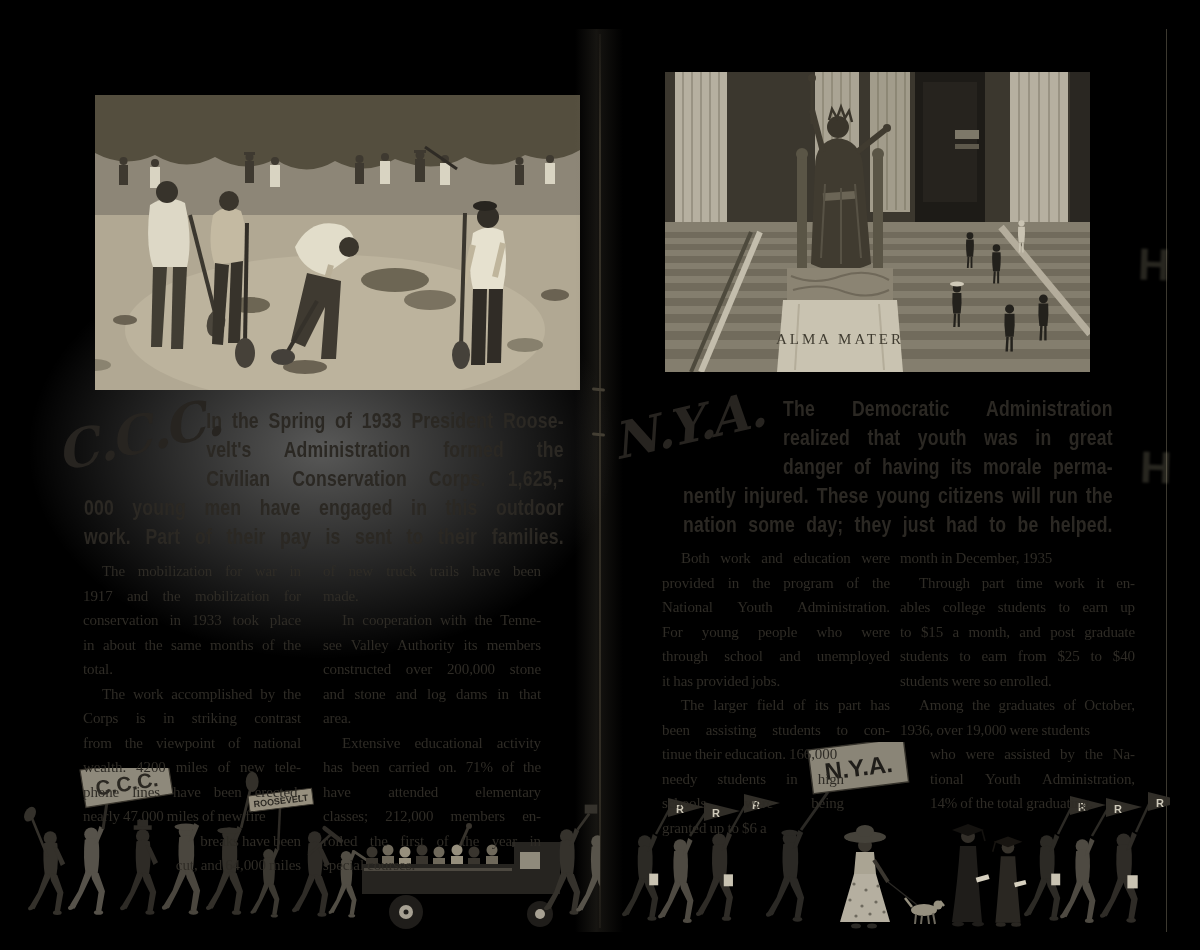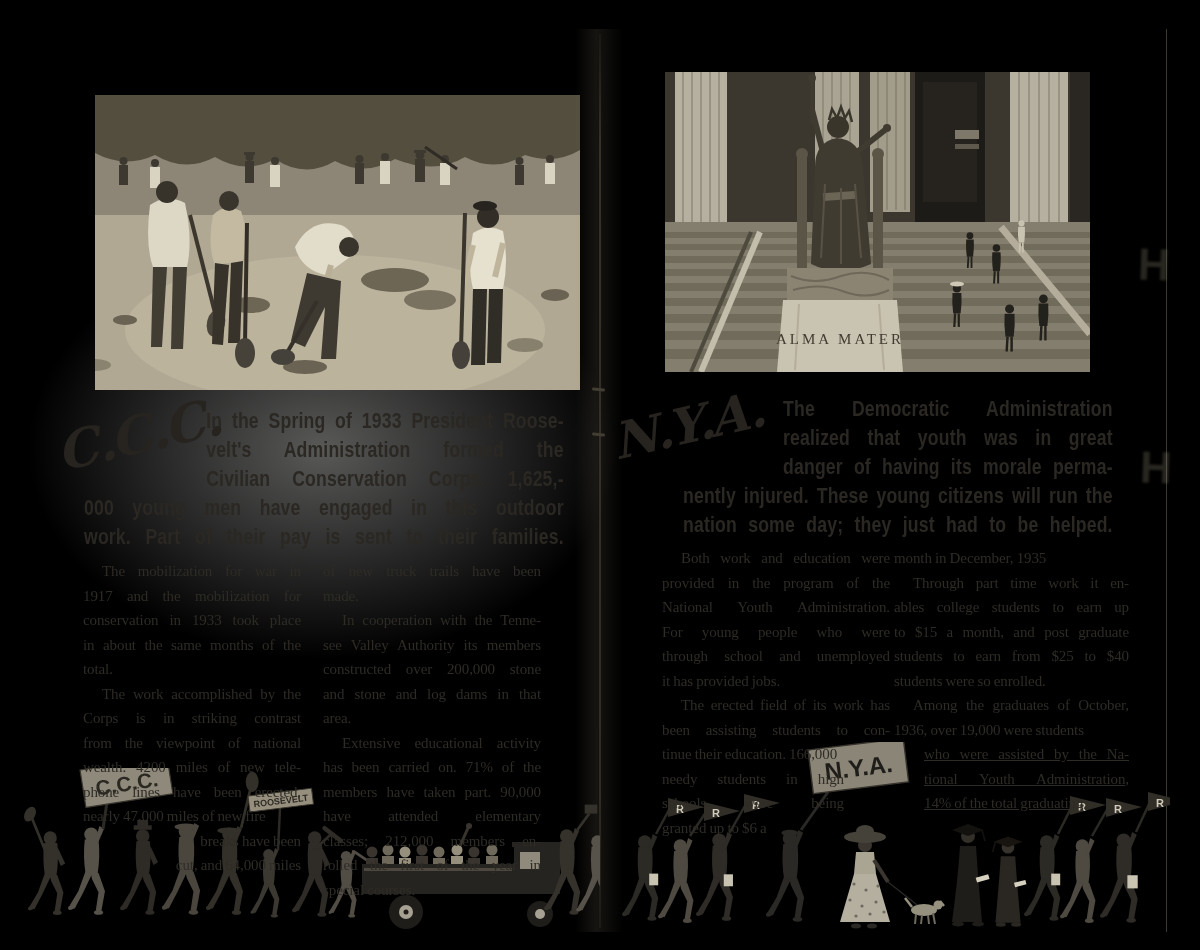--- a/index.html
+++ b/index.html
@@ -27,29 +27,29 @@
   .headline .inner{transform:scaleX(.82);transform-origin:left top;}
   .headline.hl-left{left:62px;top:378px;} .headline.hl-left .inner{width:585px;}
   .headline.hl-left .h-ind{margin-left:149px;}
   .headline.hl-right{left:661px;top:366px;} .headline.hl-right .inner{width:524px;}
   .headline.hl-right .h-ind{margin-left:122px;}
   .headline .tline{text-align:justify;text-align-last:justify;}
   .cols{position:absolute;display:flex;z-index:3;font-size:15px;line-height:24.5px;
         word-spacing:-.5px;letter-spacing:-.1px;}
   .cols.cols-left{left:61px;top:530px;width:458px;gap:22px;}
   .cols.cols-left .col{width:222px;}
-  .cols.cols-right{left:640px;top:517px;width:478px;gap:4px;}
+  .cols.cols-right{left:640px;top:517px;width:478px;gap:10px;}
   .cols.cols-right .col.c1{width:228px;} .cols.cols-right .col.c2{width:235px;}
   .para{margin:0;}
   .para .tline{text-align:justify;text-align-last:justify;}
   .para .tline:last-child{text-align-last:left;}
   .para.indent .tline:first-child{text-indent:19px;}
   .para.tail-right .tline,.para.tail-right .tline:last-child{text-align-last:right;}
   .para.tail-narrow{width:182px;}
-  .para.tail-indent{margin-left:30px;text-decoration:underline;}
+  .para.tail-indent{margin-left:30px;}
   .band{position:absolute;z-index:2;}
   .ghost{position:absolute;font-family:"Liberation Sans",sans-serif;font-weight:bold;font-size:44px;
          color:#9d977e;opacity:.25;filter:blur(1px);transform:rotate(2deg);z-index:1;}
   svg text{font-family:"Liberation Sans",sans-serif;}
 </style>
 </head>
 <body>
 
 <svg width="0" height="0" style="position:absolute" aria-hidden="true">
   <defs>
@@ -229,21 +229,20 @@
         <div class="para indent">
             <div class="tline">In cooperation with the Tenne-</div>
             <div class="tline">see Valley Authority its members</div>
             <div class="tline">constructed over 200,000 stone</div>
             <div class="tline">and stone and log dams in that</div>
             <div class="tline">area.</div>
           </div>
         <div class="para indent">
             <div class="tline">Extensive educational activity</div>
             <div class="tline">has been carried on. 71% of the</div>
-            <div class="tline">members have taken part. 90,000</div>
             <div class="tline">have attended elementary</div>
             <div class="tline">classes; 212,000 members en-</div>
             <div class="tline">rolled the first of the year in</div>
             <div class="tline">special courses.</div>
           </div>
       </div>
     </div>
 
     <div class="band" style="left:0;top:739px">
       <svg width="578" height="162" viewBox="0 0 578 162">
@@ -470,21 +469,21 @@
       <div class="col c1">
         <div class="para indent">
             <div class="tline">Both work and education were</div>
             <div class="tline">provided in the program of the</div>
             <div class="tline">National Youth Administration.</div>
             <div class="tline">For young people who were</div>
             <div class="tline">through school and unemployed</div>
             <div class="tline">it has provided jobs.</div>
           </div>
         <div class="para indent">
-            <div class="tline">The erected field of its work has</div>
+            <div class="tline">The larger field of its part has</div>
             <div class="tline">been assisting students to con-</div>
             <div class="tline">tinue their education. 166,000</div>
           </div>
         <div class="para tail-narrow">
             <div class="tline">needy students in high</div>
             <div class="tline">schools were being</div>
             <div class="tline">granted up to $6 a</div>
           </div>
       </div>
       <div class="col c2">

